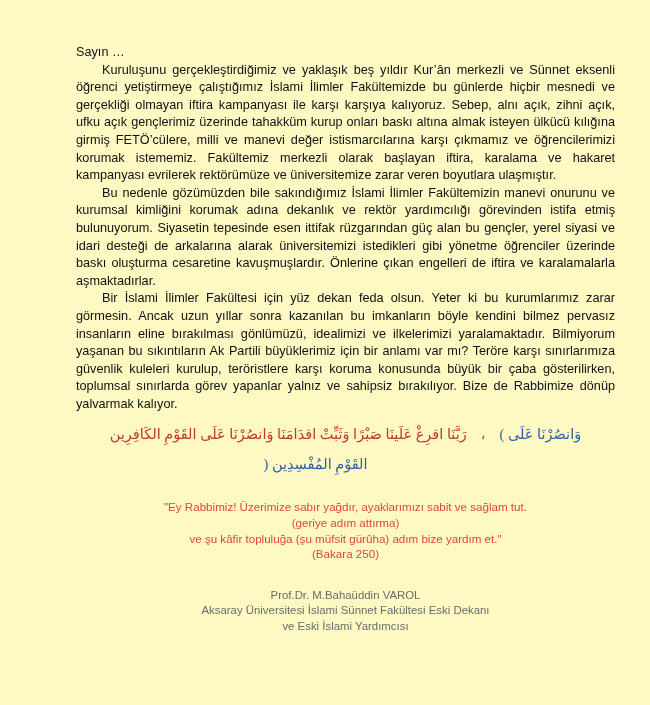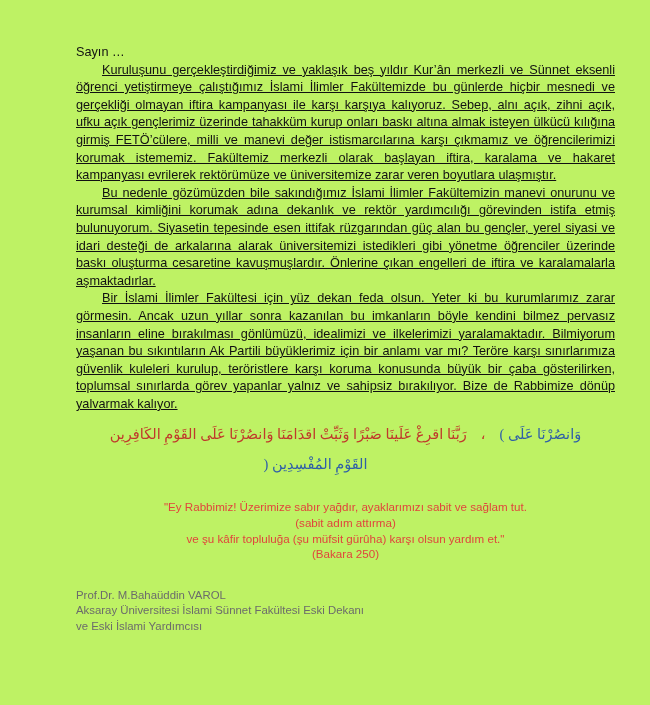--- a/index.html
+++ b/index.html
@@ -12,32 +12,31 @@
     height: 705px;
     font-family: "Liberation Sans", sans-serif;
     color: #1a1a1a;
     overflow: hidden;
   }
 
   .page {
     position: relative;
     width: 650px;
     height: 705px;
-    background: #bef264;
+    background: #fef9c3;
     box-sizing: border-box;
     padding: 44px 35px 0 76px;
   }
 
   .body-text {
     font-size: 12.7px;
     line-height: 17.6px;
     color: #111111;
     text-align: justify;
     text-justify: inter-word;
-    text-decoration: underline;
   }
 
   .salutation {
     font-size: 12.7px;
     line-height: 17.6px;
     color: #111111;
     text-align: left;
     margin: 0 0 0 0;
   }
 
@@ -79,20 +78,21 @@
     text-align: center;
     color: #e0453c;
     font-size: 11.6px;
     line-height: 15.6px;
   }
   .translation div { white-space: nowrap; }
 
   
   .signature {
     margin-top: 26px;
+    text-align: center;
     color: #6b6b6b;
     font-size: 11.4px;
     line-height: 15.4px;
   }
   .signature div { white-space: nowrap; }
 </style>
 </head>
 <body>
 
 <div class="page">
@@ -107,22 +107,22 @@
 
   <div class="arabic-block">
     <div class="arabic-line arabic-line-1">
       <span class="ar-blue">وَانصُرْنَا عَلَى )</span><span class="ar-gap"></span><span class="ar-red">،</span><span class="ar-gap"></span><span class="ar-red">رَبَّنَا اقرِغْ عَلَينَا صَبْرًا وَثَبِّتْ اقدَامَنَا وَانصُرْنَا عَلَى القَوْمِ الكَافِرِين</span>
     </div>
     <div class="arabic-line arabic-line-2">القَوْمِ المُفْسِدِين    (</div>
   </div>
 
   <div class="translation">
     <div>"Ey Rabbimiz! Üzerimize sabır yağdır, ayaklarımızı sabit ve sağlam tut.</div>
-    <div>(sabit adım attırma)</div>
-    <div>ve şu kâfir topluluğa (şu müfsit gürûha) karşı olsun yardım et."</div>
+    <div>(geriye adım attırma)</div>
+    <div>ve şu kâfir topluluğa (şu müfsit gürûha) adım bize yardım et."</div>
     <div>(Bakara 250)</div>
   </div>
 
   <div class="signature">
     <div>Prof.Dr. M.Bahaüddin VAROL</div>
     <div>Aksaray Üniversitesi İslami Sünnet Fakültesi Eski Dekanı</div>
     <div>ve Eski İslami Yardımcısı</div>
   </div>
 
 </div>

